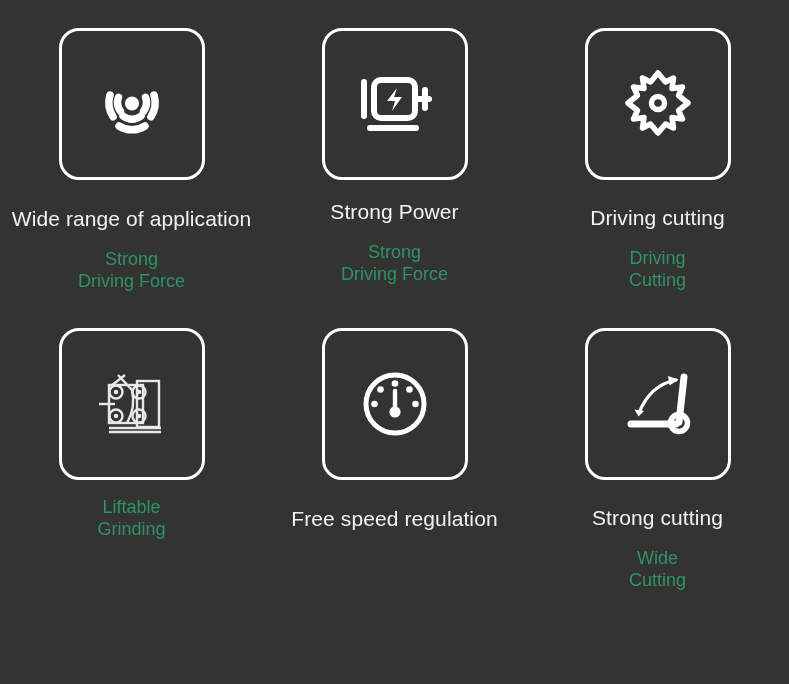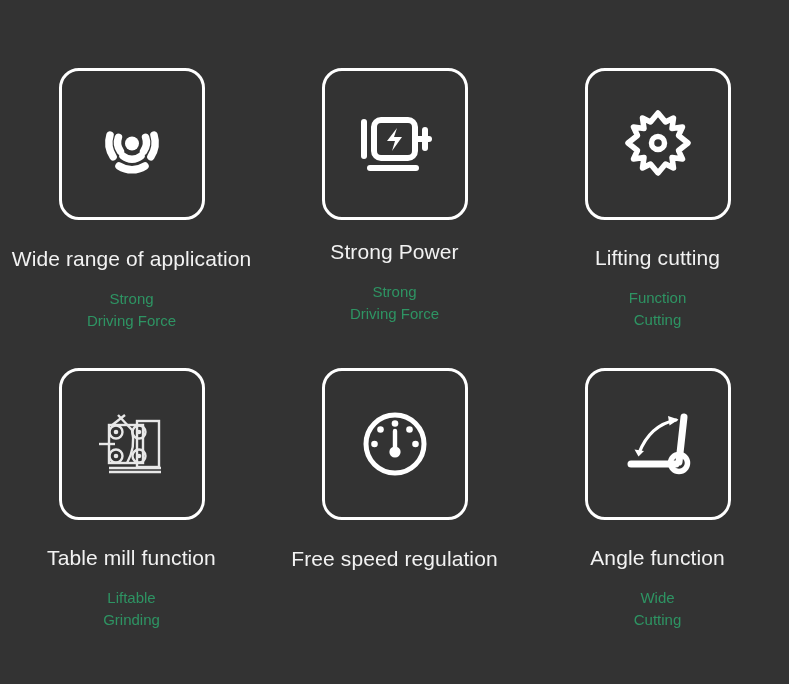--- a/index.html
+++ b/index.html
@@ -15,21 +15,21 @@
     overflow: hidden;
   }
 
   .feature-grid {
     position: relative;
     width: 789px;
     height: 684px;
     display: grid;
     grid-template-columns: repeat(3, 1fr);
     grid-template-rows: 300px 300px;
-    padding-top: 68px;
+    padding-top: 28px;
     box-sizing: border-box;
   }
 
   .feature-cell {
     display: flex;
     flex-direction: column;
     align-items: center;
   }
 
   .icon-card {
@@ -55,21 +55,21 @@
     line-height: 26px;
     font-weight: normal;
     text-align: center;
     white-space: nowrap;
     letter-spacing: 0.1px;
   }
 
   .feature-sub {
     margin-top: 16px;
     color: #2e9463;
-    font-size: 15px;
+    font-size: 18px;
     line-height: 22px;
     text-align: center;
     font-weight: normal;
   }
   .feature-sub .sub-line {
     display: block;
     white-space: nowrap;
   }
 
   
@@ -140,23 +140,23 @@
                      L52.5 61 L44.5 57 L37 66
                      L29.5 57 L21.5 61 L23 50.5
                      L12.5 52 L16.5 43.5 L7 36
                      L16.5 28.5 L12.5 20 L23 21.5
                      L21.5 11 L29.5 15 Z"></path>
           </g>
           <circle cx="37" cy="36" r="6.5" stroke="#ffffff" stroke-width="5.5" fill="none"></circle>
         </svg>
       </span>
     </div>
-    <div class="feature-title">Lifting cutting</div>
-    <div class="feature-sub">
-      <span class="sub-line">Function</span>
+    <div class="feature-title">Driving cutting</div>
+    <div class="feature-sub">
+      <span class="sub-line">Driving</span>
       <span class="sub-line">Cutting</span>
     </div>
   </div>
 
   <div class="feature-cell cell-3">
     <div class="icon-card">
       <span>
         <svg width="82" height="74" viewBox="0 0 82 74" fill="none">
           <g stroke="#e8e8e8" stroke-width="2.4" fill="none">
             <rect x="46" y="14" width="22" height="46"></rect>
@@ -176,21 +176,20 @@
           </g>
           <g fill="#e8e8e8">
             <circle cx="25" cy="25" r="2.3"></circle>
             <circle cx="48" cy="25" r="2.3"></circle>
             <circle cx="25" cy="49" r="2.3"></circle>
             <circle cx="48" cy="49" r="2.3"></circle>
           </g>
         </svg>
       </span>
     </div>
-    <div class="feature-title">Table mill function</div>
     <div class="feature-sub">
       <span class="sub-line">Liftable</span>
       <span class="sub-line">Grinding</span>
     </div>
   </div>
 
   <div class="feature-cell cell-4">
     <div class="icon-card">
       <span>
         <svg width="74" height="74" viewBox="0 0 74 74" fill="none">
@@ -216,20 +215,20 @@
         <svg width="80" height="74" viewBox="0 0 80 74" fill="none">
           <path d="M61 55 L66 10" stroke="#ffffff" stroke-width="7" stroke-linecap="round"></path>
           <path d="M13 57 L58 57" stroke="#ffffff" stroke-width="7" stroke-linecap="round"></path>
           <circle cx="61" cy="56" r="8.5" stroke="#ffffff" stroke-width="5.5" fill="none"></circle>
           <path d="M21 46 Q 32 18 58 13" stroke="#ffffff" stroke-width="3.2" fill="none" stroke-linecap="round"></path>
           <path d="M26 44 L20.5 49.5 L16.5 42.5 Z" fill="#ffffff"></path>
           <path d="M50 9 L60.5 12.5 L51.5 18.5 Z" fill="#ffffff"></path>
         </svg>
       </span>
     </div>
-    <div class="feature-title">Angle function</div>
+    <div class="feature-title">Strong cutting</div>
     <div class="feature-sub">
       <span class="sub-line">Wide</span>
       <span class="sub-line">Cutting</span>
     </div>
   </div>
 
 </div>
 
 </body></html>

